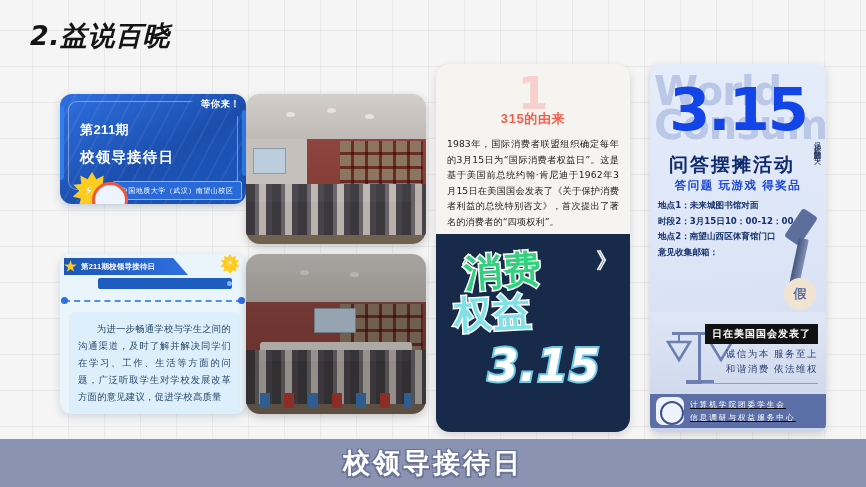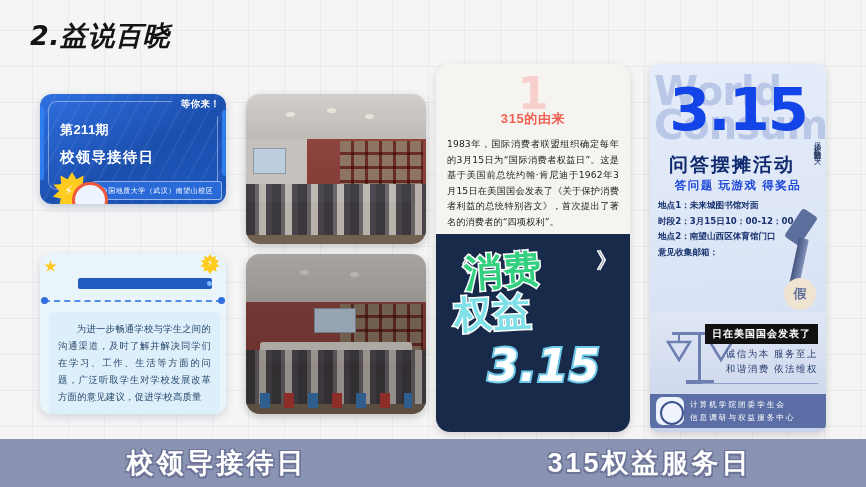--- a/index.html
+++ b/index.html
@@ -23,21 +23,21 @@
     position:absolute;left:30px;top:18px;
     font-size:27px;font-weight:bold;font-style:italic;
     color:#141414;letter-spacing:.5px;
     font-family:"DejaVu Sans","Liberation Sans",sans-serif;
     white-space:nowrap;
   }
   
   #stage{position:absolute;left:0;top:56px;width:866px;height:378px;}
 
   
-  .col1{position:absolute;left:40px;top:38px;width:186px;}
+  .col1{position:absolute;left:60px;top:38px;width:186px;}
   .card-blue{
     position:relative;width:186px;height:110px;border-radius:12px;
     background:linear-gradient(150deg,#2f6fe0 0%,#1b4fae 55%,#1c57bd 100%);
     overflow:hidden;box-shadow:0 3px 8px rgba(20,50,110,.22);
   }
   .card-blue:before{
     content:"";position:absolute;inset:0;
     background:repeating-linear-gradient(118deg,rgba(255,255,255,.055) 0 2px,transparent 2px 13px);
   }
   .blue-edge-l{position:absolute;left:-6px;top:12px;width:10px;height:74px;background:#2f7ef0;border-radius:3px;}
@@ -180,21 +180,21 @@
     color:#5c6e9c;font-size:13px;font-weight:bold;}
   .lower-panel{position:absolute;left:0;right:0;bottom:0;height:120px;
     background:linear-gradient(180deg,#dfe6f5,#c9d4ea);}
   .scales{position:absolute;left:14px;bottom:44px;width:72px;height:62px;opacity:.85;}
   .blk-banner{position:absolute;right:8px;bottom:88px;background:#111;color:#fff;
     font-size:10px;font-weight:bold;padding:3px 7px;letter-spacing:1px;}
   .slogan{position:absolute;right:8px;bottom:56px;text-align:right;color:#2a3e6e;
     font-size:9.5px;line-height:15px;letter-spacing:1.5px;}
   .hr-thin{position:absolute;right:8px;bottom:48px;width:116px;height:1px;background:#8fa0c8;}
   .org-bar{position:absolute;left:0;right:0;bottom:4px;height:34px;
-    background:#5b6fa6;display:flex;align-items:center;}
+    background:#5b6fa6;display:flex;align-items:center;text-decoration:underline;}
   .org-logo{width:28px;height:28px;border-radius:7px;background:#eef2fa;margin-left:6px;
     position:relative;flex:none;}
   .org-logo:after{content:"";position:absolute;left:4px;top:4px;width:20px;height:20px;
     border-radius:50%;border:2px solid #3d5390;}
   .org-text{color:#fff;font-size:7.6px;line-height:13px;letter-spacing:2px;margin-left:6px;}
 
   
   #bottom-bar{position:absolute;left:0;bottom:0;width:866px;height:48px;
     background:#8b93b3;display:flex;align-items:center;}
   .bb-cell{flex:1;text-align:center;color:#fff;font-size:27px;font-weight:bold;
@@ -219,20 +219,21 @@
       <div class="badge-await">等你来！</div>
       <div class="issue-no">第211期</div>
       <div class="card-title-main">校领导接待日</div>
       <div class="campus-strip">中国地质大学（武汉）南望山校区</div>
       <div class="sunburst"></div>
       <div class="bolt">⚡</div>
       <div class="magnifier"></div>
     </div>
 
     <div class="card-text">
+      <div class="ct-head">第211期校领导接待日</div>
       <div class="ct-star"></div>
       <div class="ct-bar2"></div>
       <div class="ct-dot"></div>
       <div class="ct-badge"></div>
       <div class="ct-badge-i">⚡</div>
       <div class="ct-dashes"></div>
       <div class="ct-dash-dotL"></div>
       <div class="ct-dash-dotR"></div>
       <div class="ct-body">
         <span>为进一步畅通学校与学生之间的沟通渠道，及时了解并解决同学们在学习、工作、生活等方面的问题，广泛听取学生对学校发展改革方面的意见建议，促进学校高质量</span>
@@ -326,14 +327,13 @@
           <div>信息调研与权益服务中心</div>
         </div>
       </div>
     </div>
   </div>
 
 </div>
 
 <div id="bottom-bar">
   <div class="bb-cell">校领导接待日</div>
-  <div class="bb-cell">315权益服务日</div>
 </div>
 
 </body></html>

